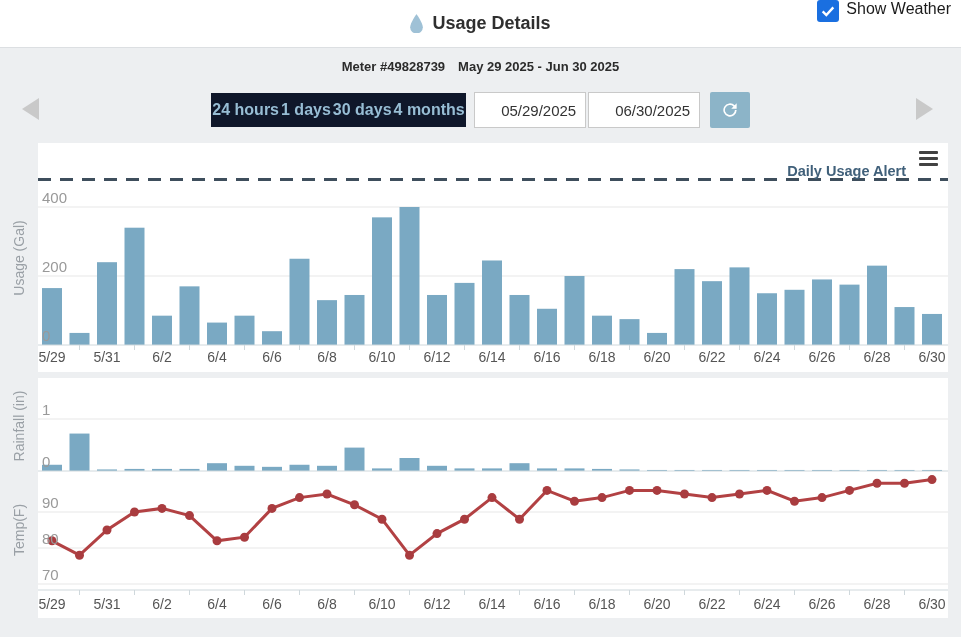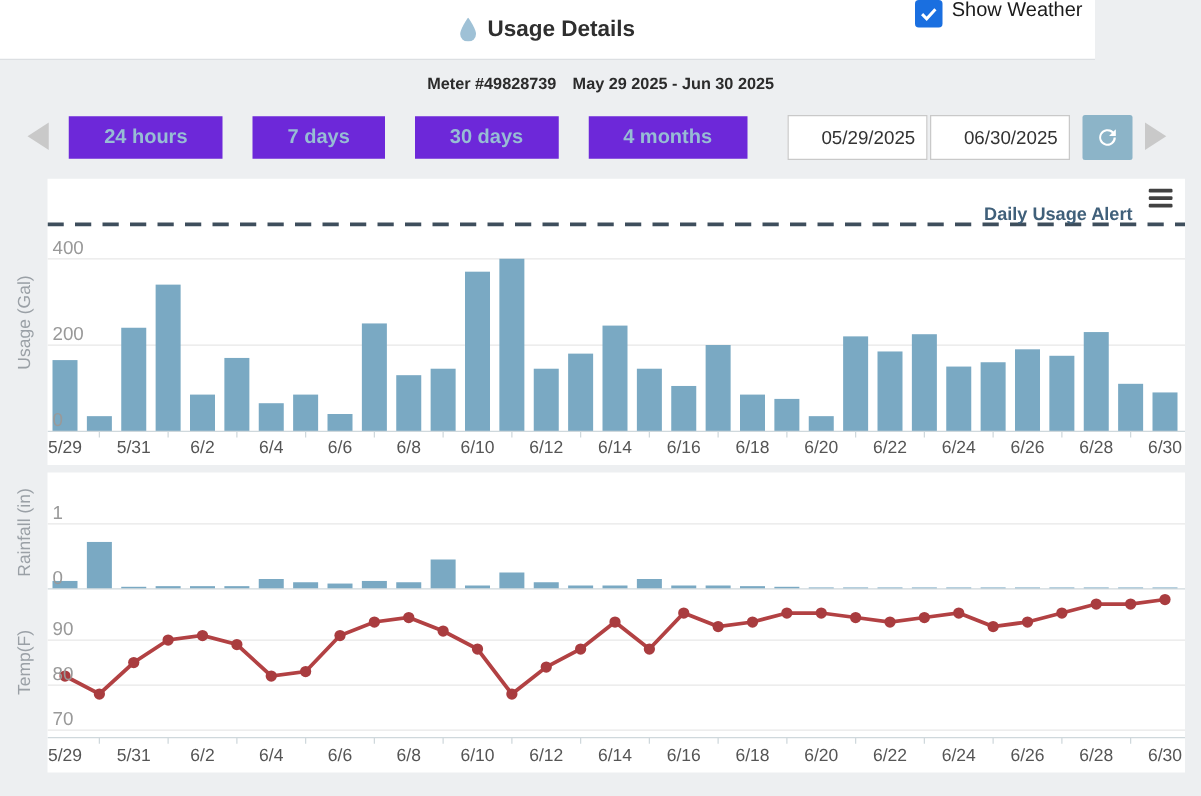--- a/index.html
+++ b/index.html
@@ -1,37 +1,37 @@
 <!DOCTYPE html>
 <html><head>
 <meta charset="utf-8">
 <style>
   html,body{margin:0;padding:0;}
   #app{position:relative;width:961px;height:637px;background:#edeff1;overflow:hidden;
        font-family:"Liberation Sans", sans-serif;color:#333;}
   
-  #header{position:absolute;left:0;top:0;width:876px;height:47px;background:#fff;
+  #header{position:absolute;left:0;top:0;width:961px;height:47px;background:#fff;
           border-bottom:1px solid #dcdfe2;}
   .title-wrap{position:absolute;left:0;top:0;width:100%;height:47px;display:flex;
               align-items:center;justify-content:center;gap:9px;}
   .page-title{font-size:18px;font-weight:bold;color:#2f2f2f;}
   .weather-toggle{position:absolute;right:10px;top:0;height:47px;display:flex;
                   align-items:flex-start;gap:7px;}
   .checkbox{width:22px;height:22px;border-radius:3px;display:flex;align-items:center;
             justify-content:center;cursor:pointer;}
   .weather-label{font-size:16px;color:#1b1b1b;}
   
   #subheader{position:absolute;top:59px;left:0;width:100%;display:flex;
              justify-content:center;gap:13px;font-size:13px;font-weight:bold;color:#2b2b2b;}
   
   #controls{position:absolute;top:92px;left:0;width:100%;display:flex;
             justify-content:center;align-items:center;}
-  .range-btn{height:34px;line-height:34px;padding:0 28px;background:#6d28d9;border:none;
+  .range-btn{height:34px;line-height:34px;padding:0 1px;background:#0f172a;border:none;
              font-family:"Liberation Sans",sans-serif;font-size:16px;font-weight:bold;
-             color:#97bdd4;margin-right:24px;cursor:pointer;}
+             color:#97bdd4;margin-right:0;cursor:pointer;}
   .date-input{width:88px;height:32px;border:1px solid #c9c9c9;background:#fff;
               font-family:"Liberation Sans",sans-serif;font-size:15px;color:#333;
               text-align:center;padding-left:20px;}
   #start-date{margin-left:8px;}
   #end-date{margin-left:2px;}
   .refresh-btn{width:40px;height:36px;border:none;border-radius:2px;margin-left:10px;
                display:flex;align-items:center;justify-content:center;cursor:pointer;}
   .nav-arrow{position:absolute;top:98px;width:0;height:0;cursor:pointer;}
   #prev-arrow{left:22px;border-top:11px solid transparent;border-bottom:11px solid transparent;
               border-right:17px solid #c9c9c9;}
@@ -81,21 +81,21 @@
   <div id="subheader">
     <span>Meter #49828739</span>
     <span>May 29 2025 - Jun 30 2025</span>
   </div>
 
   <div class="nav-arrow" id="prev-arrow"></div>
   <div class="nav-arrow" id="next-arrow"></div>
 
   <div id="controls">
     <button class="range-btn" style="color: rgb(151, 189, 212);">24 hours</button>
-    <button class="range-btn" style="color: rgb(151, 189, 212);">7 days</button>
+    <button class="range-btn" style="color: rgb(151, 189, 212);">1 days</button>
     <button class="range-btn" style="color: rgb(151, 189, 212);">30 days</button>
     <button class="range-btn" style="color: rgb(151, 189, 212);">4 months</button>
     <input class="date-input" id="start-date" value="05/29/2025" style="">
     <input class="date-input" id="end-date" value="06/30/2025" style="">
     <button class="refresh-btn" id="refresh-btn" style="background: rgb(140, 180, 200);">
       <span style="display:flex;">
         <svg width="20" height="20" viewBox="0 0 24 24">
             <path d="M17.65 6.35A8 8 0 1 0 20 12h-2.1a6 6 0 1 1-1.73-4.27L13.5 10.5H20V4z" fill="#fff"></path>
           </svg>
       </span>

